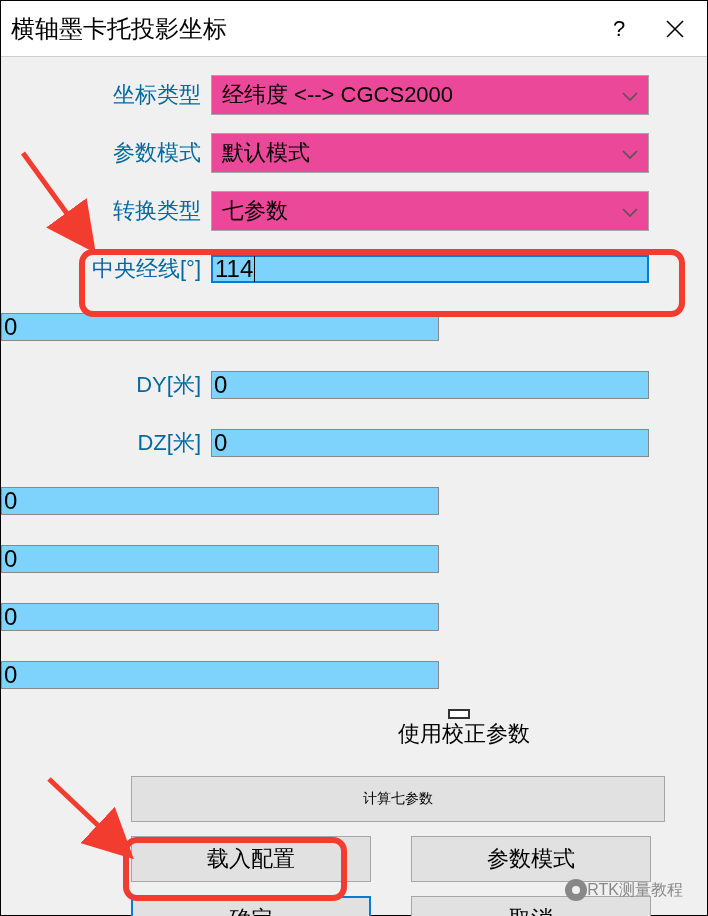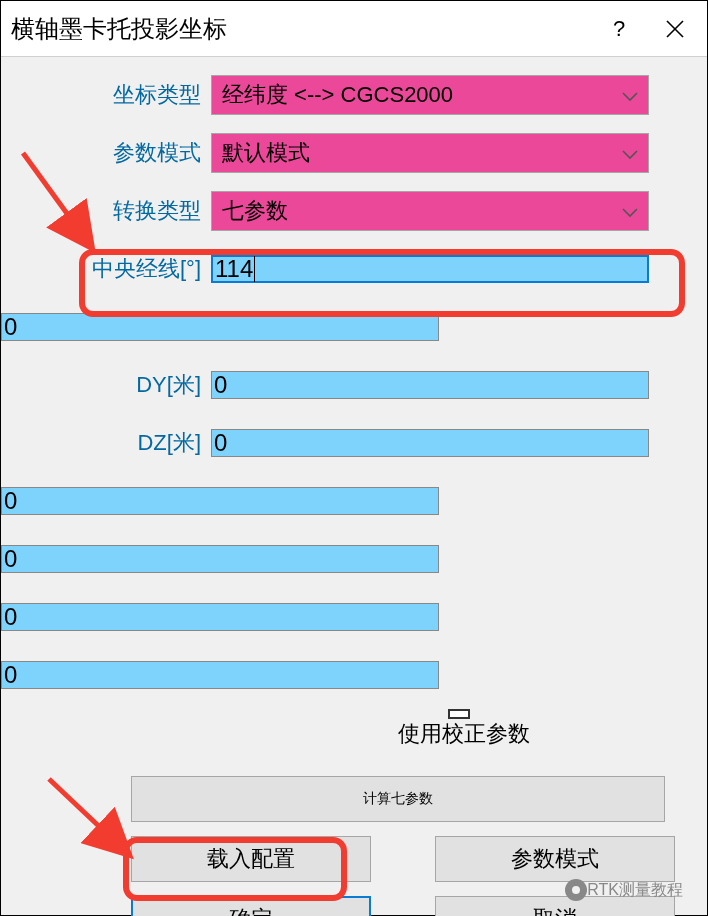--- a/index.html
+++ b/index.html
@@ -132,21 +132,21 @@
     width: 534px; height: 46px;
     background: #e1e1e1;
     border: 1px solid #a6a6a6;
     display: flex; align-items: center; justify-content: center;
     font-size: 14px;
     margin-bottom: 14px;
   }
   .btn-row {
     margin-left: 130px;
     display: flex;
-    gap: 64px;
+    gap: 40px;
     margin-bottom: 14px;
   }
   .btn {
     width: 240px; height: 46px;
     background: #e1e1e1;
     border: 1px solid #a6a6a6;
     display: flex; align-items: center; justify-content: center;
     font-size: 22px;
   }
   .btn.primary {

